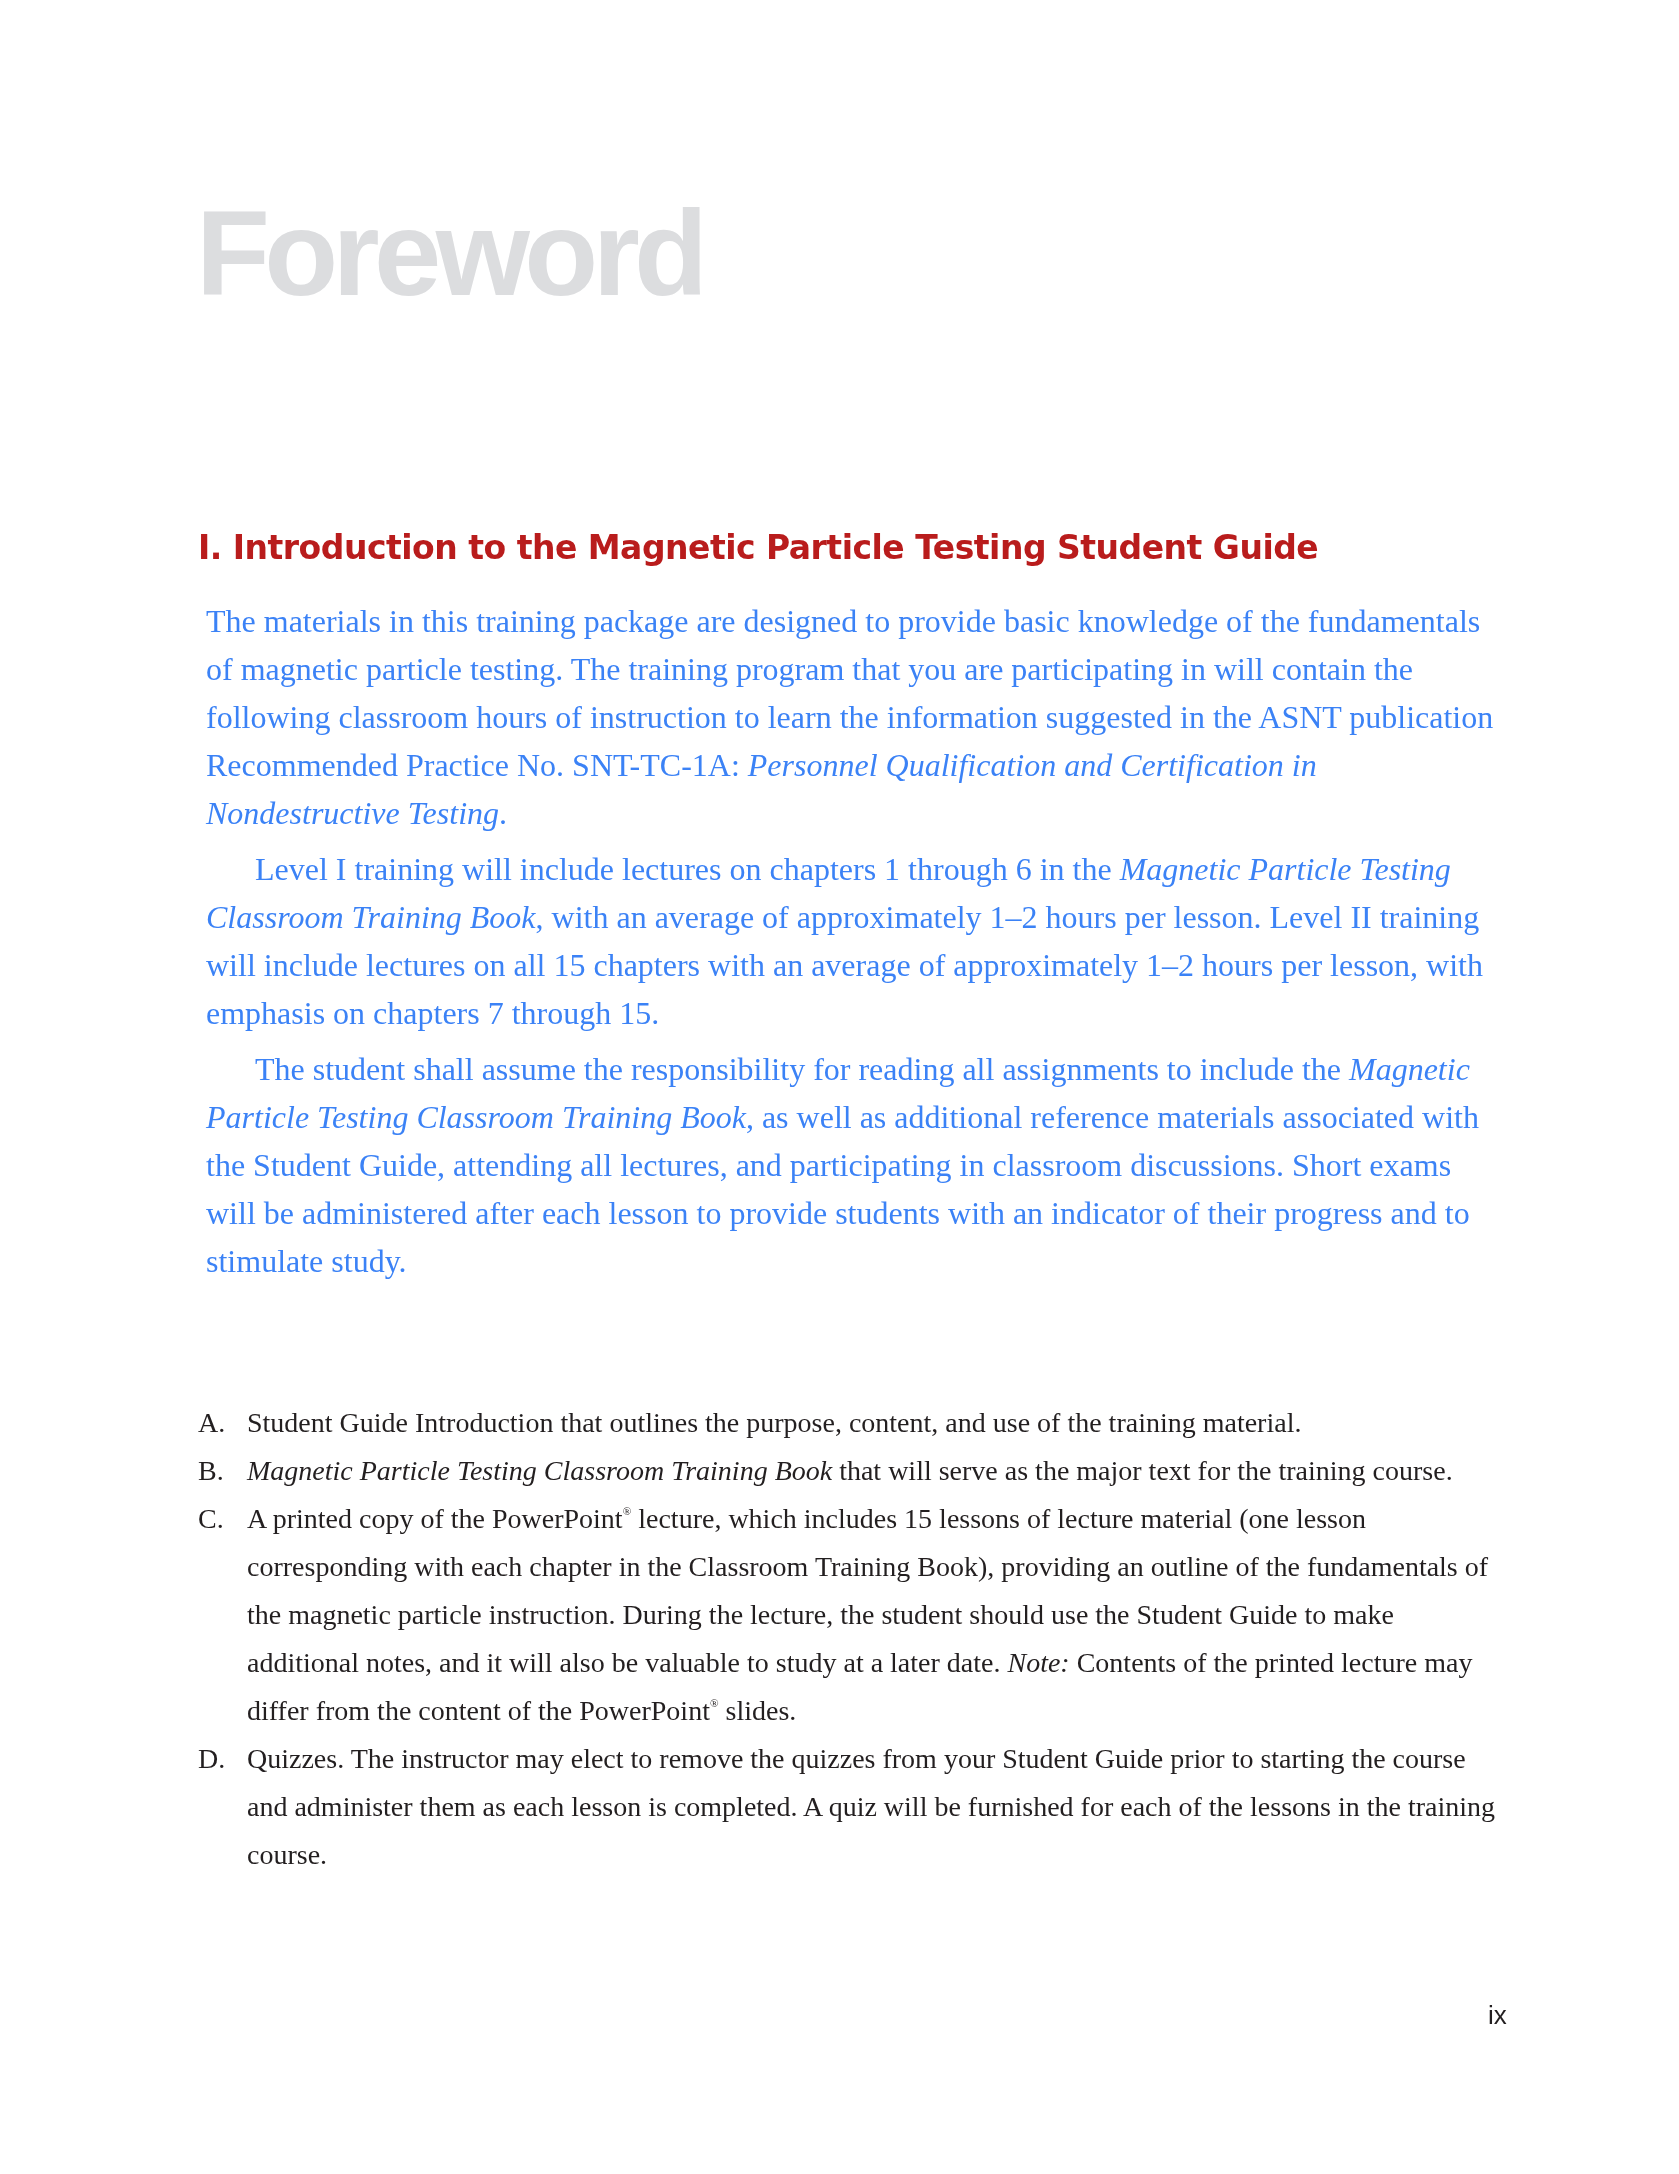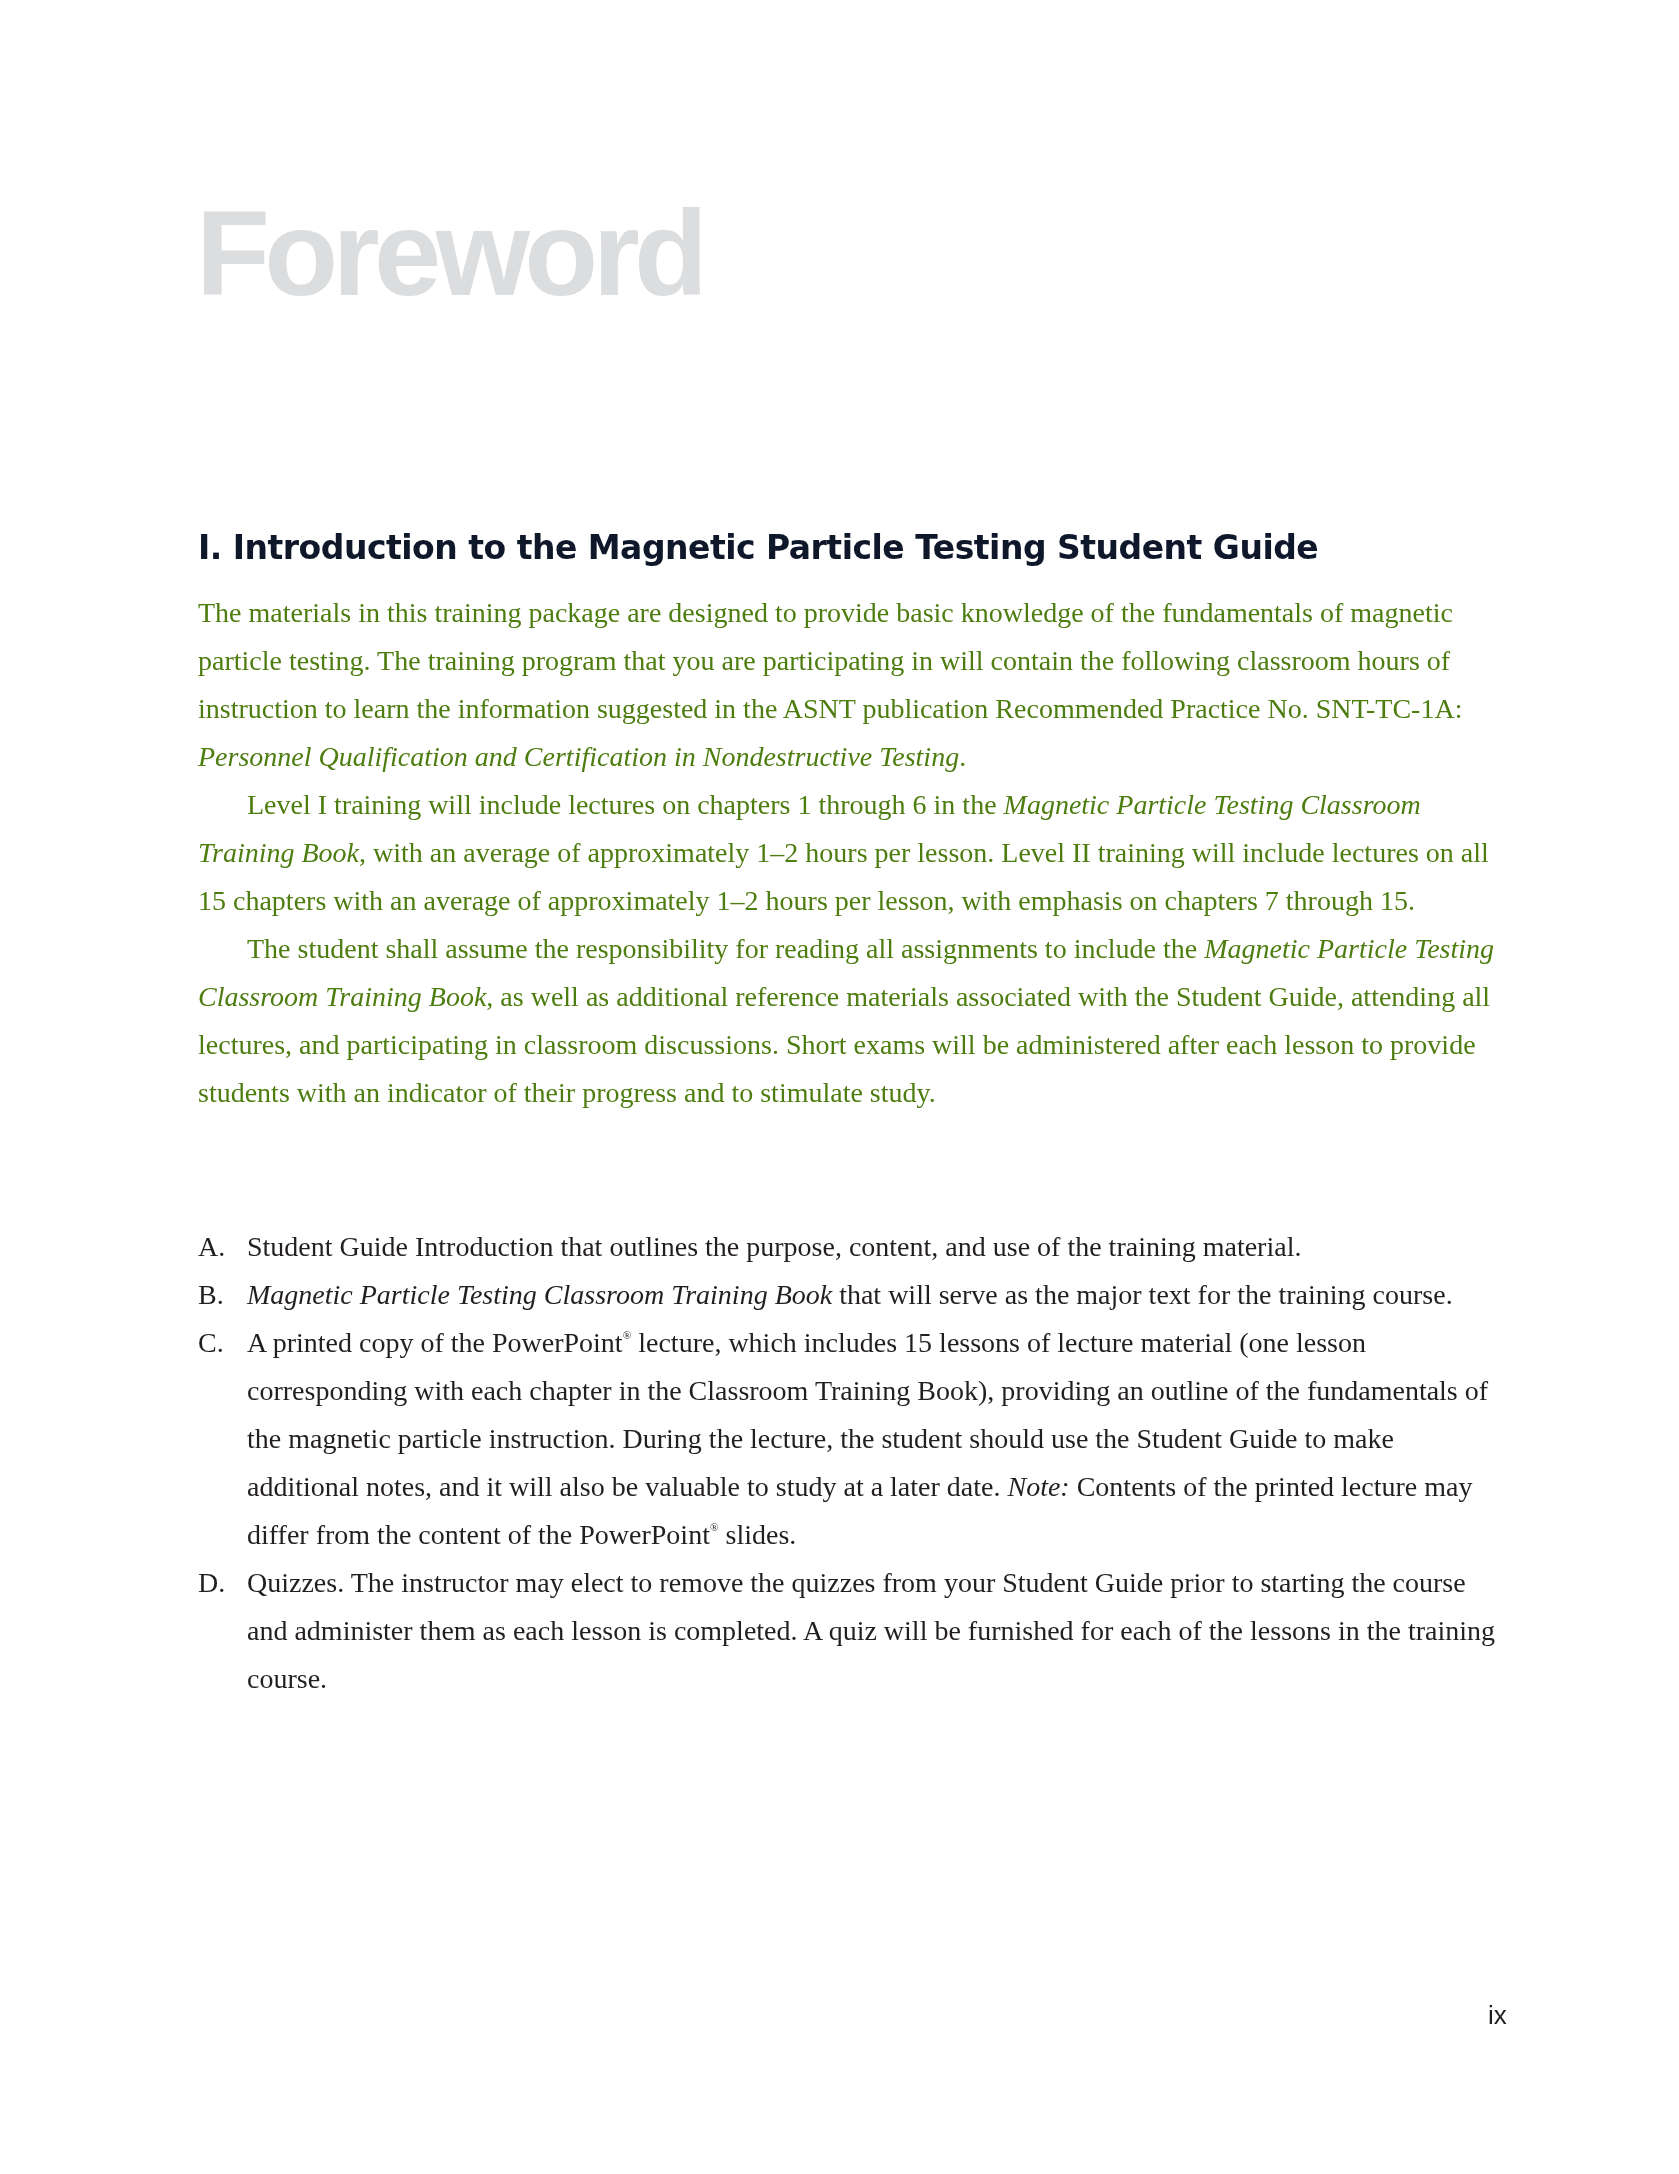--- a/index.html
+++ b/index.html
@@ -12,29 +12,29 @@
       margin: 0;
     }
     .subtitle {
       position: absolute; left: 198px; top: 344px;
       font-family: "Liberation Sans", sans-serif; font-weight: 400;
       font-size: 48px; color: #6d6e70; line-height: 1; margin: 0;
     }
     .content { position: absolute; left: 198px; top: 523px; width: 1309px; }
     h2.section {
       font-family: "DejaVu Sans", sans-serif; font-weight: 700;
-      font-size: 33px; letter-spacing: -0.5px; margin: 0; color: #0f172a; line-height: 49px;
+      font-size: 33px; letter-spacing: -0.5px; margin: 0; color: #b91c1c; line-height: 49px;
     }
     h3.sub {
       font-family: "DejaVu Sans", sans-serif; font-weight: 700;
       font-size: 29px; letter-spacing: -0.5px; margin: 0; color: #231f20; line-height: 47px;
     }
     p.body {
-      font-family: "Liberation Serif", serif; font-size: 28px; line-height: 48px;
-      margin: 0; color: #4d7c0f;
+      font-family: "Liberation Serif", serif; font-size: 32px; line-height: 48px;
+      margin: 8px; color: #3b82f6;
     }
     p.indent { text-indent: 49px; }
     .gap-after-h2 { height: 17px; }
     .gap-section { height: 36px; }
     .gap-sub { height: 53px; }
     ul.alpha { list-style: none; margin: 0; padding: 0; }
     ul.alpha li {
       position: relative; padding-left: 49px;
       font-family: "Liberation Serif", serif; font-size: 28px; line-height: 48px; color: #231f20;
     }

